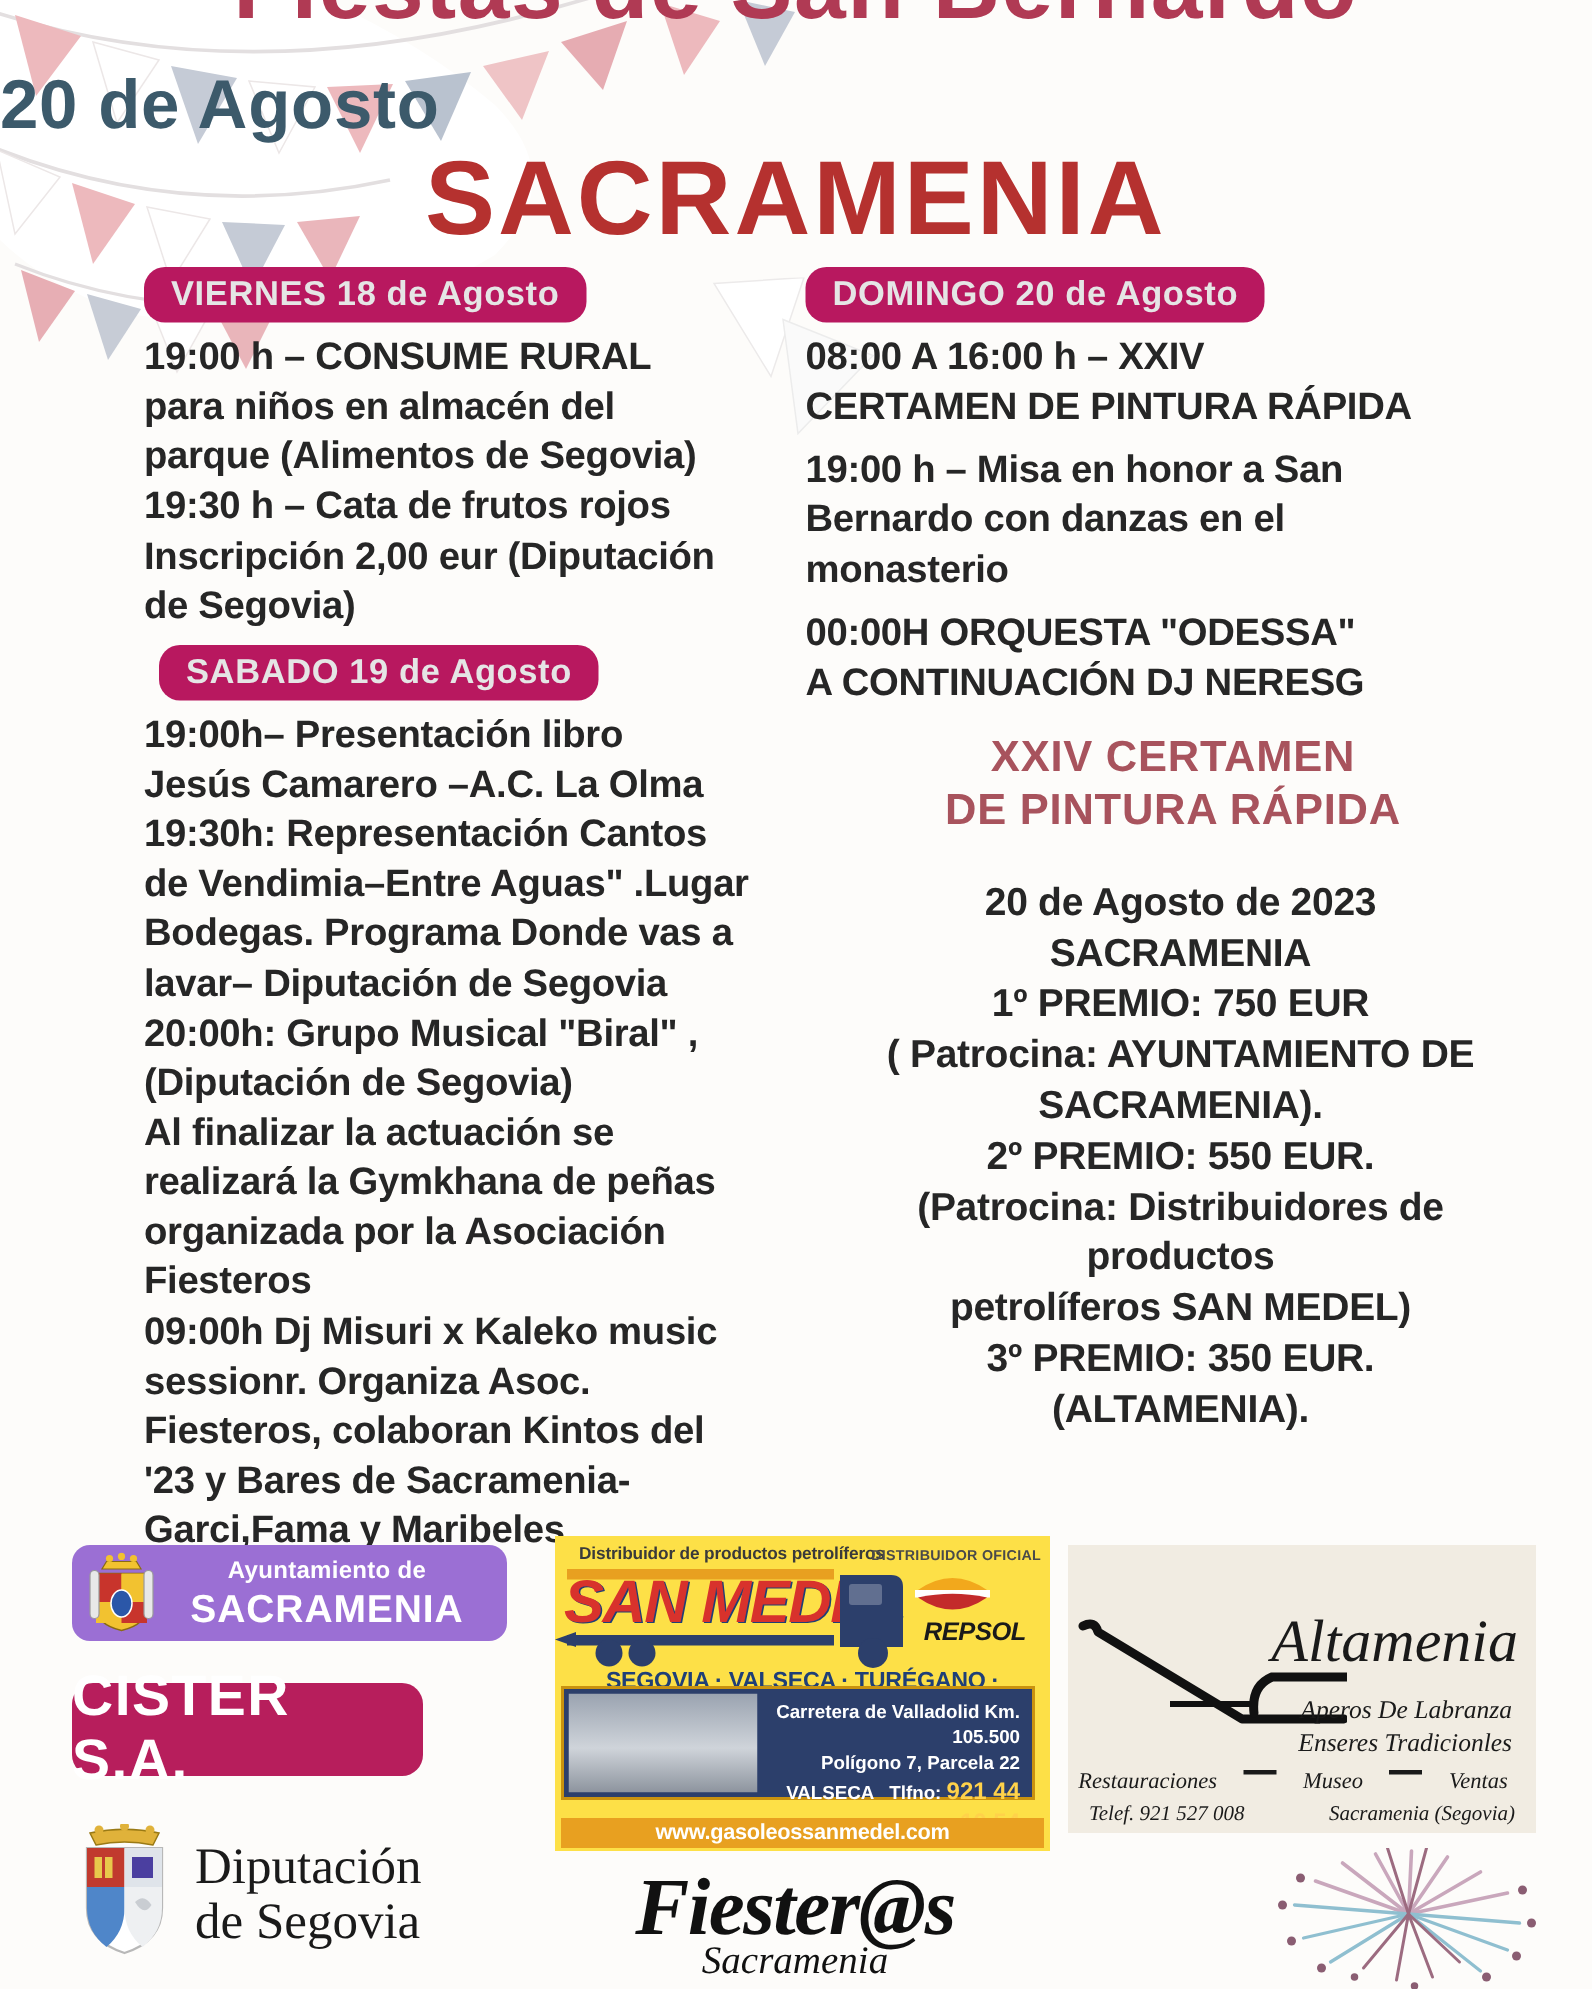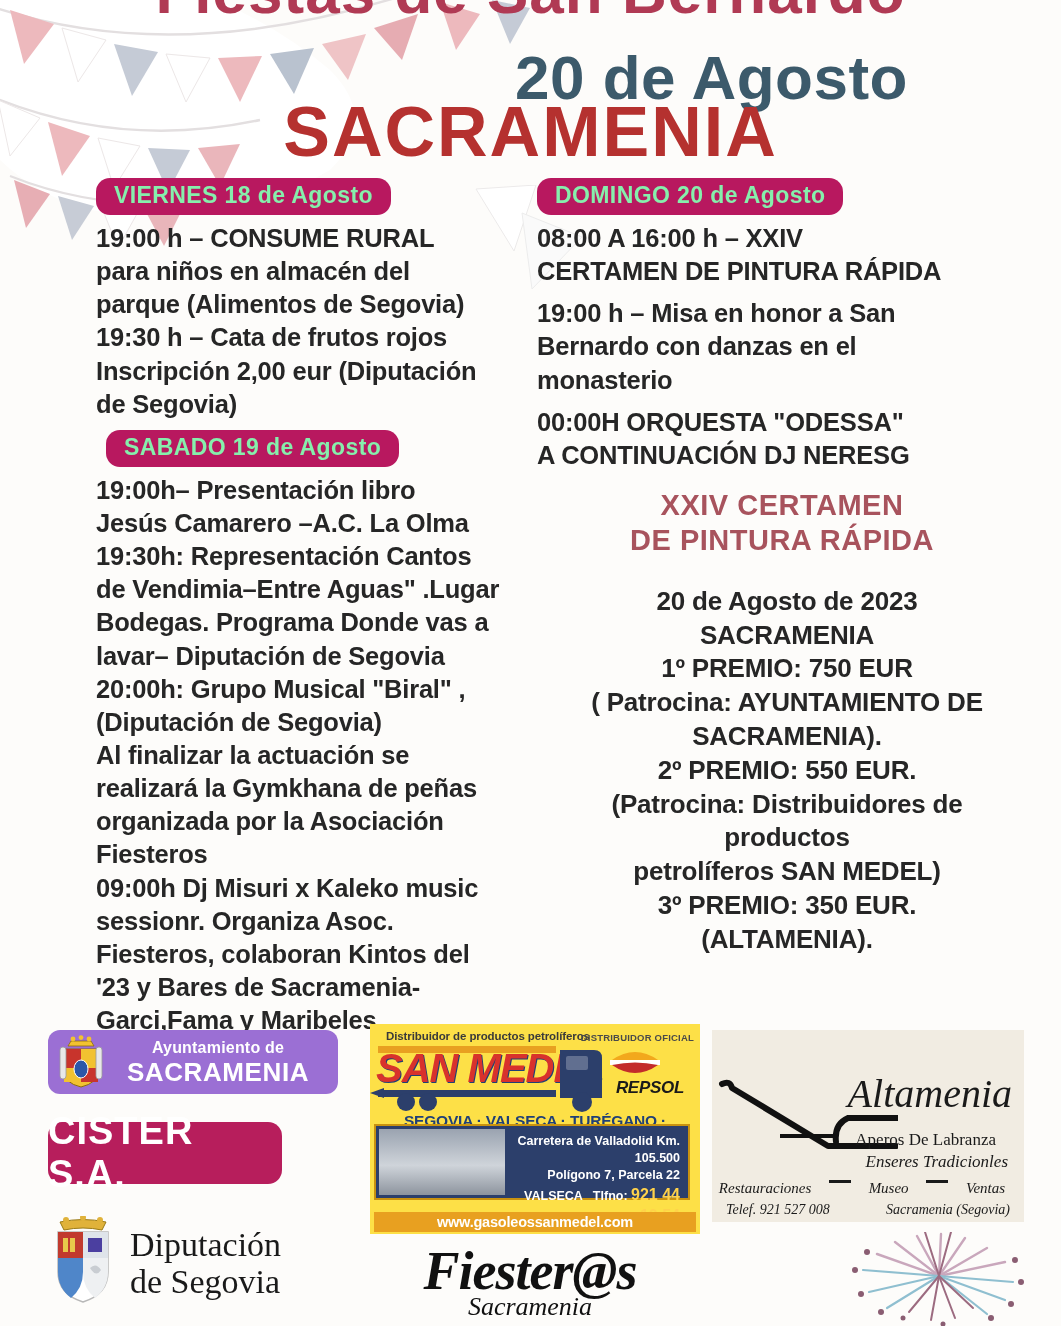--- a/index.html
+++ b/index.html
@@ -48,22 +48,22 @@
     font-weight: bold;
     letter-spacing: 1px;
     color: #b03a54;
     white-space: nowrap;
   }
 
   .date-sub {
     position: absolute;
     left: 0; top: 42px;
     width: 908px;
-    text-align: right;
-    font-size: 62px;
+    text-align: left;
+    font-size: 46px;
     font-weight: bold;
     color: #3c5a6b;
     letter-spacing: 0.5px;
   }
 
   .town-title {
     position: absolute;
     left: 0; top: 92px;
     width: 1061px;
     text-align: center;
@@ -82,21 +82,21 @@
     display: flex;
     align-items: flex-start;
   }
 
   .col-left  { width: 505px; padding-left: 96px; }
   .col-right { width: 556px; padding-left: 24px; }
 
   .day-badge {
     display: inline-block;
     background: #b8185f;
-    color: #86efac;
+    color: #e5e5e5;
     border-radius: 14px;
     padding: 4px 18px 6px 18px;
     font-size: 23px;
     font-weight: bold;
     letter-spacing: 0.4px;
     margin-bottom: 7px;
     white-space: nowrap;
   }
   .day-badge.sabado { background: #b8185f; }
 
@@ -210,21 +210,21 @@
   .spon-altamenia {
     position: absolute;
     left: 712px; top: 18px;
     width: 312px; height: 192px;
     background: #f1ece2;
     font-family: "Liberation Serif", serif;
     color: #1a1a1a;
     overflow: hidden;
   }
   .alt-name { position: absolute; right: 12px; top: 40px; font-size: 40px; font-style: italic; }
-  .alt-s1 { position: absolute; right: 28px; top: 100px; font-size: 17px; }
+  .alt-s1 { position: absolute; right: 16px; top: 100px; font-size: 17px; font-style: italic; }
   .alt-s2 { position: absolute; right: 16px; top: 122px; font-size: 17px; font-style: italic; }
   .alt-row { position: absolute; left: 0; top: 150px; width: 300px; display: flex;
              justify-content: space-around; font-size: 15px; font-style: italic; }
   .alt-bot { position: absolute; left: 0; top: 172px; width: 312px; display: flex;
              justify-content: space-between; padding: 0 14px; font-size: 14px; font-style: italic; }
   .alt-dash { display: inline-block; width: 22px; height: 3px; background: #1a1a1a;
               vertical-align: middle; margin: 0 4px; }
 
   .spon-fiesteros {
     position: absolute;

